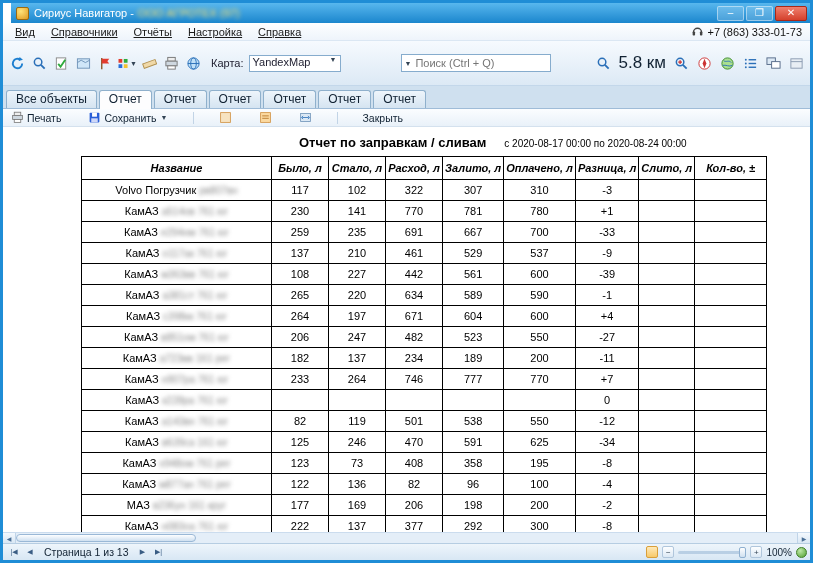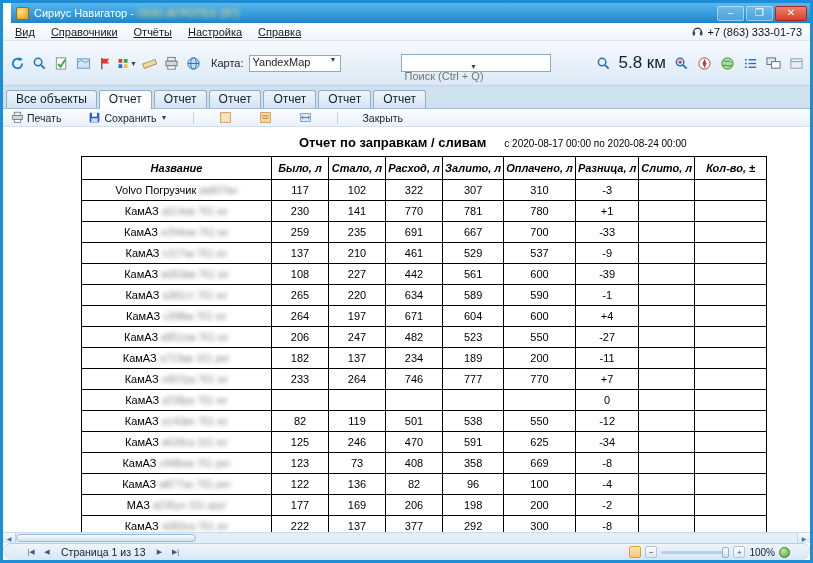--- a/index.html
+++ b/index.html
@@ -38,21 +38,21 @@
              padding:0 4px; gap:2px; font-size:11px; color:#223; }
   .tbtn { width:20px; height:19px; display:flex; align-items:center; justify-content:center;
           border-radius:2px; flex:0 0 auto; }
   .tbtn svg { width:15px; height:15px; }
   .drop-arrow { font-size:7px; color:#345; margin-left:1px; }
   .map-label { margin-left:6px; }
   .map-combo { width:92px; height:17px; background:#fff; border:1px solid #86accd;
                display:flex; align-items:flex-start; font-size:11px; padding:0 3px; margin-left:3px; }
   .map-combo .combo-arrow { margin-left:auto; font-size:7px; color:#345; }
   .search-box { width:150px; height:17px; background:#fff; border:1px solid #86accd;
-                display:flex; align-items:center; margin-left:58px; padding:8px 3px;flex-direction:column; }
+                display:flex; align-items:center; margin-left:58px; padding:8px 3px; }
   .search-box .combo-arrow { font-size:7px; color:#345; margin-right:4px; }
   .search-box input { border:none; outline:none; flex:1; font-size:11px;
                       font-family:"Liberation Sans",sans-serif; color:#333; background:transparent; }
   .toolbar-right { margin-left:auto; display:flex; align-items:center; gap:3px; }
   .scale-text { font-size:17px; color:#123; margin:12px 2px; }
 
   
   .tabbar { flex:0 0 19px; background:#cfe0ef; display:flex; align-items:flex-end;
             padding:3px 3px 0; gap:2px; border-bottom:1px solid #9fbcd8; }
   .tab { font-size:12px; padding:1px 9px 2px; color:#123;
@@ -87,21 +87,21 @@
               font-size:6px; color:#4a6f96; background:linear-gradient(#f4f9fe,#d9e7f4);
               border-right:1px solid #c0d4e8; }
   .hs-arrow.right { border-right:none; border-left:1px solid #c0d4e8; }
   .hs-track { flex:1; position:relative; }
   .hs-thumb { position:absolute; left:0; top:1px; height:8px; width:180px;
               background:linear-gradient(#fdfeff,#cfe0f0); border:1px solid #9ab8d6; border-radius:4px; }
 
   
   .statusbar { flex:0 0 17px; background:linear-gradient(#eef5fb,#d8e7f4);
                border-top:1px solid #b6cde2; display:flex; align-items:center;
-               font-size:10.5px; color:#123; padding:0 20px;border-radius:8px; }
+               font-size:10.5px; color:#123; padding:0 3px; }
   .nav-btn { width:16px; height:14px; display:flex; align-items:center; justify-content:center;
              font-size:7px; color:#3a5d84; border:1px solid transparent; border-radius:2px; }
   .page-text { margin:0 6px; }
   .status-right { margin-left:auto; display:flex; align-items:center; gap:4px; }
   .mini-btn { width:12px; height:12px; border:1px solid #b0c6dc; border-radius:2px;
               background:linear-gradient(#fdfeff,#dcE9f5); display:flex; align-items:center;
               justify-content:center; font-size:8px; color:#345; }
   .mini-btn.hl { background:linear-gradient(#ffe9b8,#f7c96a); border-color:#d99f3a; }
   .slider-track { width:68px; height:3px; background:#b9cfe4; border-radius:2px; position:relative; }
   .slider-thumb { position:absolute; right:0; top:-4px; width:7px; height:11px;
@@ -491,21 +491,21 @@
             <td>-34</td>
             <td></td>
             <td></td>
           </tr>
           <tr>
             <td><span>КамАЗ </span><span class="blurred">х948ом 761 рег</span></td>
             <td>123</td>
             <td>73</td>
             <td>408</td>
             <td>358</td>
-            <td>669</td>
+            <td>195</td>
             <td>-8</td>
             <td></td>
             <td></td>
           </tr>
           <tr>
             <td><span>КамАЗ </span><span class="blurred">м877ан 761 рег</span></td>
             <td>122</td>
             <td>136</td>
             <td>82</td>
             <td>96</td>

